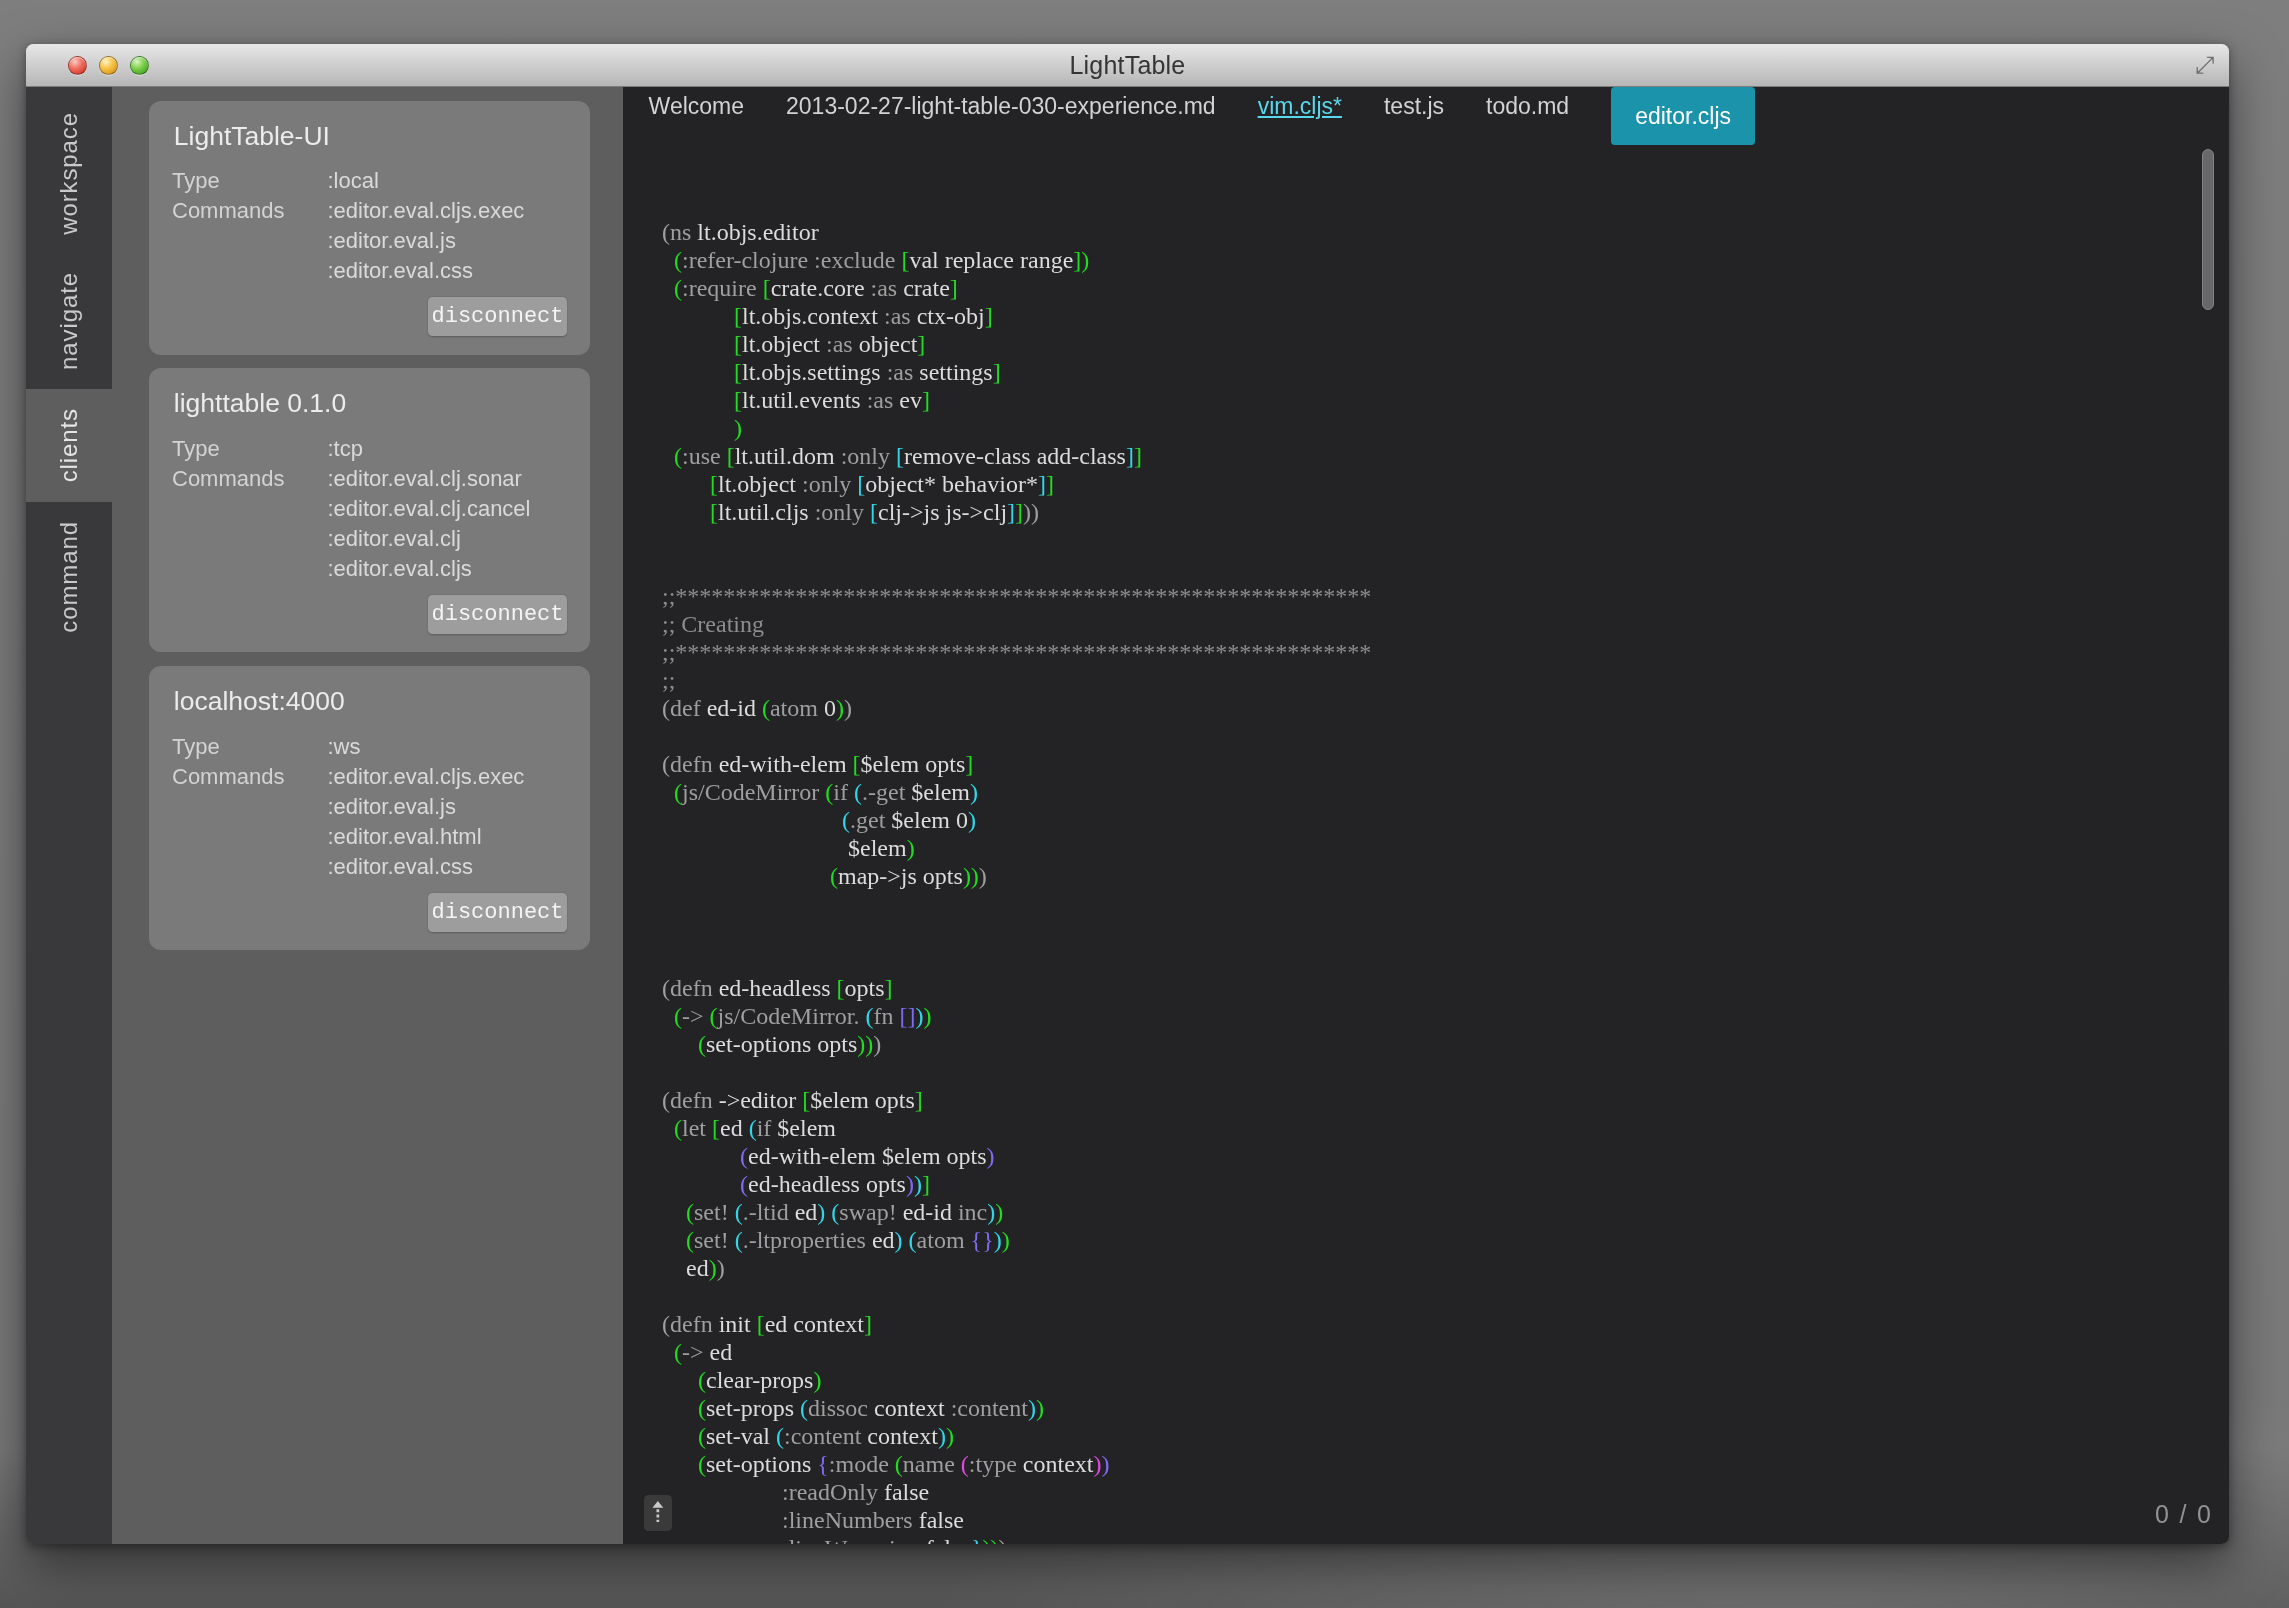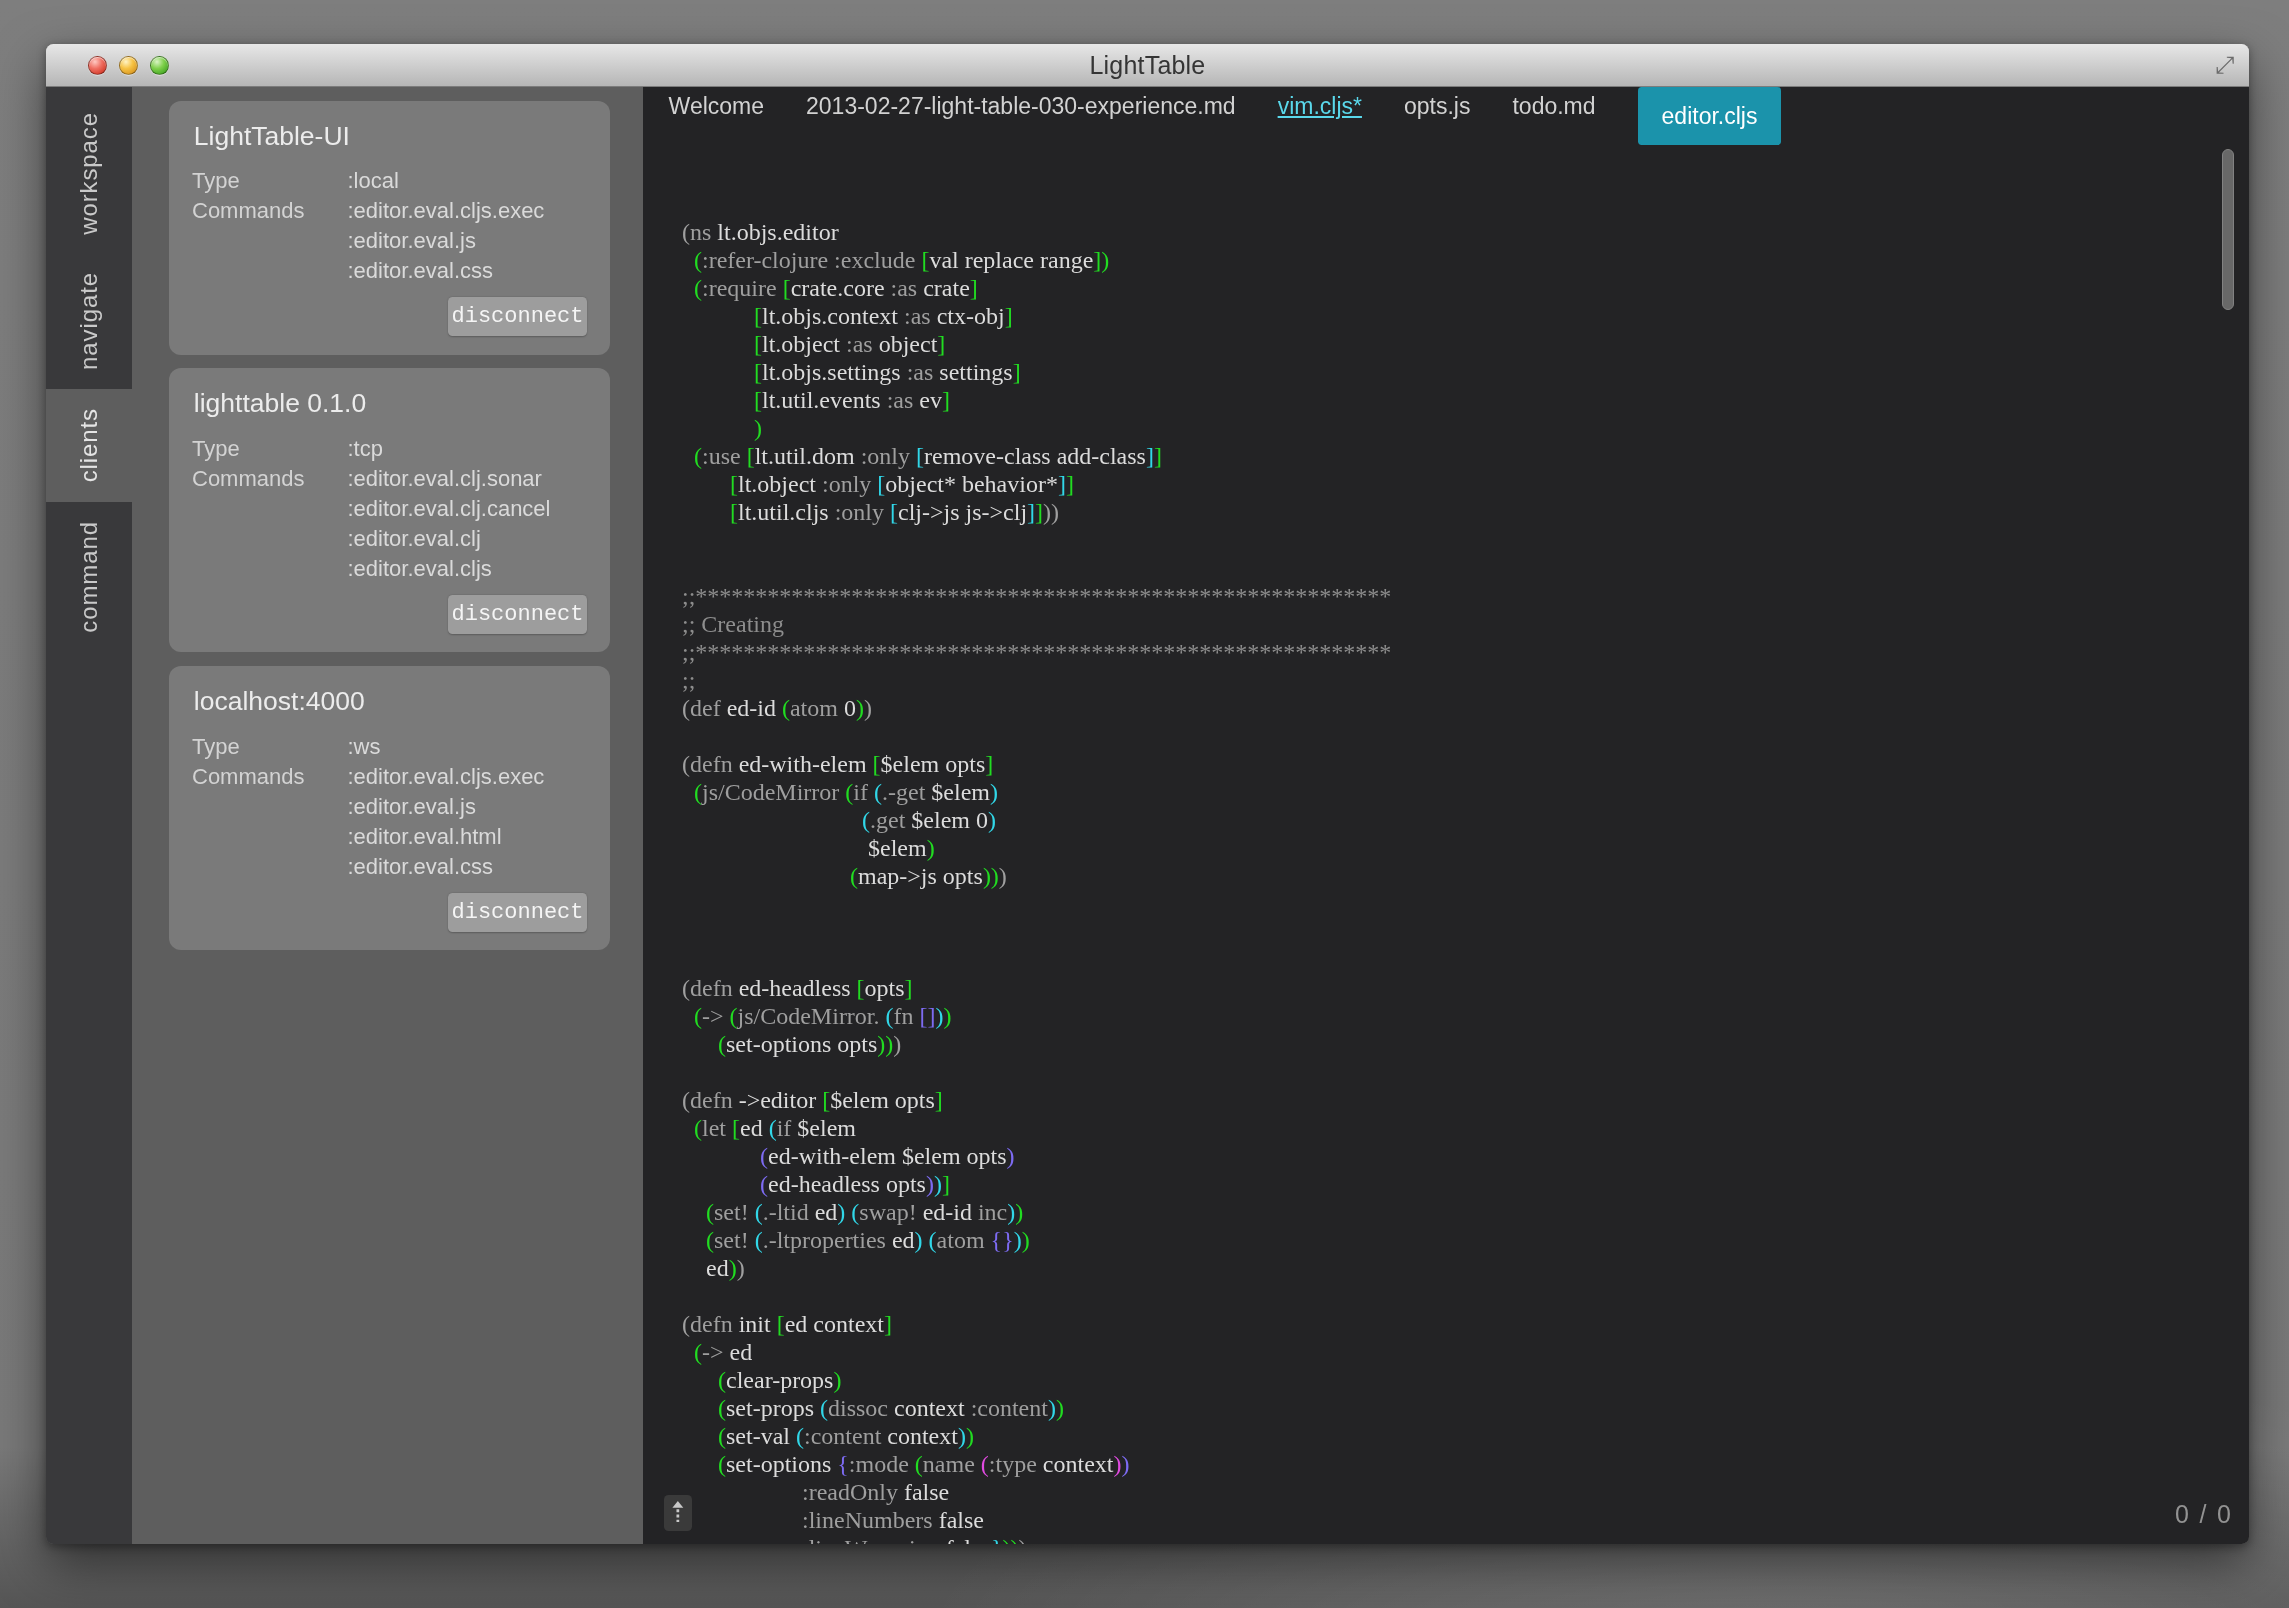--- a/index.html
+++ b/index.html
@@ -4,21 +4,21 @@
 <style>
   * { margin:0; padding:0; box-sizing:border-box; }
   html,body { width:2290px; height:1608px; overflow:hidden; }
   body {
     font-family:"Liberation Sans", sans-serif;
     background:
       radial-gradient(1462px 548px at 78% 104%, rgba(255,255,255,.16), rgba(255,255,255,0) 60%),
       linear-gradient(to bottom, #7e7e7e 0%, #797979 90%, #555555 100%);
   }
   #window {
-    position:absolute; left:46px; top:44px; width:2203px; height:1500px;
+    position:absolute; left:26px; top:44px; width:2203px; height:1500px;
     border-radius:7.3px; overflow:hidden;
     box-shadow:0 20px 50px rgba(0,0,0,.5), 0 2.7px 9.1px rgba(0,0,0,.35);
     display:flex; flex-direction:column;
   }
   
   #titlebar {
     height:43px; flex:0 0 43px; position:relative;
     background:linear-gradient(#e7e7e7, #b6b6b6);
     border-bottom:0.9px solid #7c7c7c;
     display:flex; align-items:center; justify-content:center;
@@ -185,21 +185,21 @@
             </div>
           </div>
           <button class="card-btn">disconnect</button>
         </div>
       </div>
     <div id="editor-pane">
       <div id="tabbar">
           <div class="tab">Welcome</div>
           <div class="tab">2013-02-27-light-table-030-experience.md</div>
           <div class="tab modified">vim.cljs*</div>
-          <div class="tab">opts.js</div>
+          <div class="tab">test.js</div>
           <div class="tab">todo.md</div>
           <div class="tab active">editor.cljs</div>
         </div>
       <div id="code"><div class="code-line"><span class="seg-p">(ns </span><span class="seg-w">lt.objs.editor</span></div><div class="code-line"><span class="seg-p">  </span><span class="seg-g">(</span><span class="seg-p">:refer-clojure :exclude </span><span class="seg-g">[</span><span class="seg-w">val replace range</span><span class="seg-g">])</span></div><div class="code-line"><span class="seg-p">  </span><span class="seg-g">(</span><span class="seg-p">:require </span><span class="seg-g">[</span><span class="seg-w">crate.core</span><span class="seg-p"> :as </span><span class="seg-w">crate</span><span class="seg-g">]</span></div><div class="code-line"><span class="seg-p">            </span><span class="seg-g">[</span><span class="seg-w">lt.objs.context</span><span class="seg-p"> :as </span><span class="seg-w">ctx-obj</span><span class="seg-g">]</span></div><div class="code-line"><span class="seg-p">            </span><span class="seg-g">[</span><span class="seg-w">lt.object</span><span class="seg-p"> :as </span><span class="seg-w">object</span><span class="seg-g">]</span></div><div class="code-line"><span class="seg-p">            </span><span class="seg-g">[</span><span class="seg-w">lt.objs.settings</span><span class="seg-p"> :as </span><span class="seg-w">settings</span><span class="seg-g">]</span></div><div class="code-line"><span class="seg-p">            </span><span class="seg-g">[</span><span class="seg-w">lt.util.events</span><span class="seg-p"> :as </span><span class="seg-w">ev</span><span class="seg-g">]</span></div><div class="code-line"><span class="seg-p">            </span><span class="seg-g">)</span></div><div class="code-line"><span class="seg-p">  </span><span class="seg-g">(</span><span class="seg-p">:use </span><span class="seg-g">[</span><span class="seg-w">lt.util.dom</span><span class="seg-p"> :only </span><span class="seg-c">[</span><span class="seg-w">remove-class add-class</span><span class="seg-c">]</span><span class="seg-g">]</span></div><div class="code-line"><span class="seg-p">        </span><span class="seg-g">[</span><span class="seg-w">lt.object</span><span class="seg-p"> :only </span><span class="seg-c">[</span><span class="seg-w">object* behavior*</span><span class="seg-c">]</span><span class="seg-g">]</span></div><div class="code-line"><span class="seg-p">        </span><span class="seg-g">[</span><span class="seg-w">lt.util.cljs</span><span class="seg-p"> :only </span><span class="seg-c">[</span><span class="seg-w">clj-&gt;js js-&gt;clj</span><span class="seg-c">]</span><span class="seg-g">]</span><span class="seg-p">))</span></div><div class="code-line">&nbsp;</div><div class="code-line">&nbsp;</div><div class="code-line"><span class="seg-k">;;**********************************************************</span></div><div class="code-line"><span class="seg-k">;; Creating</span></div><div class="code-line"><span class="seg-k">;;**********************************************************</span></div><div class="code-line"><span class="seg-k">;;</span></div><div class="code-line"><span class="seg-p">(def </span><span class="seg-w">ed-id </span><span class="seg-g">(</span><span class="seg-p">atom </span><span class="seg-w">0</span><span class="seg-g">)</span><span class="seg-p">)</span></div><div class="code-line">&nbsp;</div><div class="code-line"><span class="seg-p">(defn </span><span class="seg-w">ed-with-elem </span><span class="seg-g">[</span><span class="seg-w">$elem opts</span><span class="seg-g">]</span></div><div class="code-line"><span class="seg-p">  </span><span class="seg-g">(</span><span class="seg-p">js/CodeMirror </span><span class="seg-g">(</span><span class="seg-p">if </span><span class="seg-c">(</span><span class="seg-p">.-get </span><span class="seg-w">$elem</span><span class="seg-c">)</span></div><div class="code-line"><span class="seg-p">                              </span><span class="seg-c">(</span><span class="seg-p">.get </span><span class="seg-w">$elem 0</span><span class="seg-c">)</span></div><div class="code-line"><span class="seg-p">                               </span><span class="seg-w">$elem</span><span class="seg-g">)</span></div><div class="code-line"><span class="seg-p">                            </span><span class="seg-g">(</span><span class="seg-w">map-&gt;js opts</span><span class="seg-g">))</span><span class="seg-p">)</span></div><div class="code-line">&nbsp;</div><div class="code-line">&nbsp;</div><div class="code-line">&nbsp;</div><div class="code-line"><span class="seg-p">(defn </span><span class="seg-w">ed-headless </span><span class="seg-g">[</span><span class="seg-w">opts</span><span class="seg-g">]</span></div><div class="code-line"><span class="seg-p">  </span><span class="seg-g">(</span><span class="seg-p">-&gt; </span><span class="seg-g">(</span><span class="seg-p">js/CodeMirror. </span><span class="seg-c">(</span><span class="seg-p">fn </span><span class="seg-v">[]</span><span class="seg-c">)</span><span class="seg-g">)</span></div><div class="code-line"><span class="seg-p">      </span><span class="seg-g">(</span><span class="seg-w">set-options opts</span><span class="seg-g">))</span><span class="seg-p">)</span></div><div class="code-line">&nbsp;</div><div class="code-line"><span class="seg-p">(defn </span><span class="seg-w">-&gt;editor </span><span class="seg-g">[</span><span class="seg-w">$elem opts</span><span class="seg-g">]</span></div><div class="code-line"><span class="seg-p">  </span><span class="seg-g">(</span><span class="seg-p">let </span><span class="seg-g">[</span><span class="seg-w">ed </span><span class="seg-c">(</span><span class="seg-p">if </span><span class="seg-w">$elem</span></div><div class="code-line"><span class="seg-p">             </span><span class="seg-v">(</span><span class="seg-w">ed-with-elem $elem opts</span><span class="seg-v">)</span></div><div class="code-line"><span class="seg-p">             </span><span class="seg-v">(</span><span class="seg-w">ed-headless opts</span><span class="seg-v">)</span><span class="seg-c">)</span><span class="seg-g">]</span></div><div class="code-line"><span class="seg-p">    </span><span class="seg-g">(</span><span class="seg-p">set! </span><span class="seg-c">(</span><span class="seg-p">.-ltid </span><span class="seg-w">ed</span><span class="seg-c">)</span><span class="seg-p"> </span><span class="seg-c">(</span><span class="seg-p">swap! </span><span class="seg-w">ed-id </span><span class="seg-p">inc</span><span class="seg-c">)</span><span class="seg-g">)</span></div><div class="code-line"><span class="seg-p">    </span><span class="seg-g">(</span><span class="seg-p">set! </span><span class="seg-c">(</span><span class="seg-p">.-ltproperties </span><span class="seg-w">ed</span><span class="seg-c">)</span><span class="seg-p"> </span><span class="seg-c">(</span><span class="seg-p">atom </span><span class="seg-v">{}</span><span class="seg-c">)</span><span class="seg-g">)</span></div><div class="code-line"><span class="seg-p">    </span><span class="seg-w">ed</span><span class="seg-g">)</span><span class="seg-p">)</span></div><div class="code-line">&nbsp;</div><div class="code-line"><span class="seg-p">(defn </span><span class="seg-w">init </span><span class="seg-g">[</span><span class="seg-w">ed context</span><span class="seg-g">]</span></div><div class="code-line"><span class="seg-p">  </span><span class="seg-g">(</span><span class="seg-p">-&gt; </span><span class="seg-w">ed</span></div><div class="code-line"><span class="seg-p">      </span><span class="seg-g">(</span><span class="seg-w">clear-props</span><span class="seg-g">)</span></div><div class="code-line"><span class="seg-p">      </span><span class="seg-g">(</span><span class="seg-w">set-props </span><span class="seg-c">(</span><span class="seg-p">dissoc </span><span class="seg-w">context </span><span class="seg-p">:content</span><span class="seg-c">)</span><span class="seg-g">)</span></div><div class="code-line"><span class="seg-p">      </span><span class="seg-g">(</span><span class="seg-w">set-val </span><span class="seg-c">(</span><span class="seg-p">:content </span><span class="seg-w">context</span><span class="seg-c">)</span><span class="seg-g">)</span></div><div class="code-line"><span class="seg-p">      </span><span class="seg-g">(</span><span class="seg-w">set-options </span><span class="seg-v">{</span><span class="seg-p">:mode </span><span class="seg-g">(</span><span class="seg-p">name </span><span class="seg-m">(</span><span class="seg-p">:type </span><span class="seg-w">context</span><span class="seg-m">)</span><span class="seg-v">)</span></div><div class="code-line"><span class="seg-p">                    :readOnly </span><span class="seg-w">false</span></div><div class="code-line"><span class="seg-p">                    :lineNumbers </span><span class="seg-w">false</span></div><div class="code-line"><span class="seg-p">                    :lineWrapping </span><span class="seg-w">false</span><span class="seg-c">}</span><span class="seg-g">))</span><span class="seg-p">)</span></div></div>
       <div id="scroll-thumb"></div>
       <button id="up-btn">
         <span>
           <svg width="13.7" height="23" viewBox="0 0 15 25">
             <path d="M7.5 1 L13.5 8.5 L1.5 8.5 Z" fill="#c9c9c9"></path>
             <line x1="7.5" y1="10" x2="7.5" y2="24" stroke="#c9c9c9" stroke-width="3" stroke-dasharray="3.2 2.6"></line>

